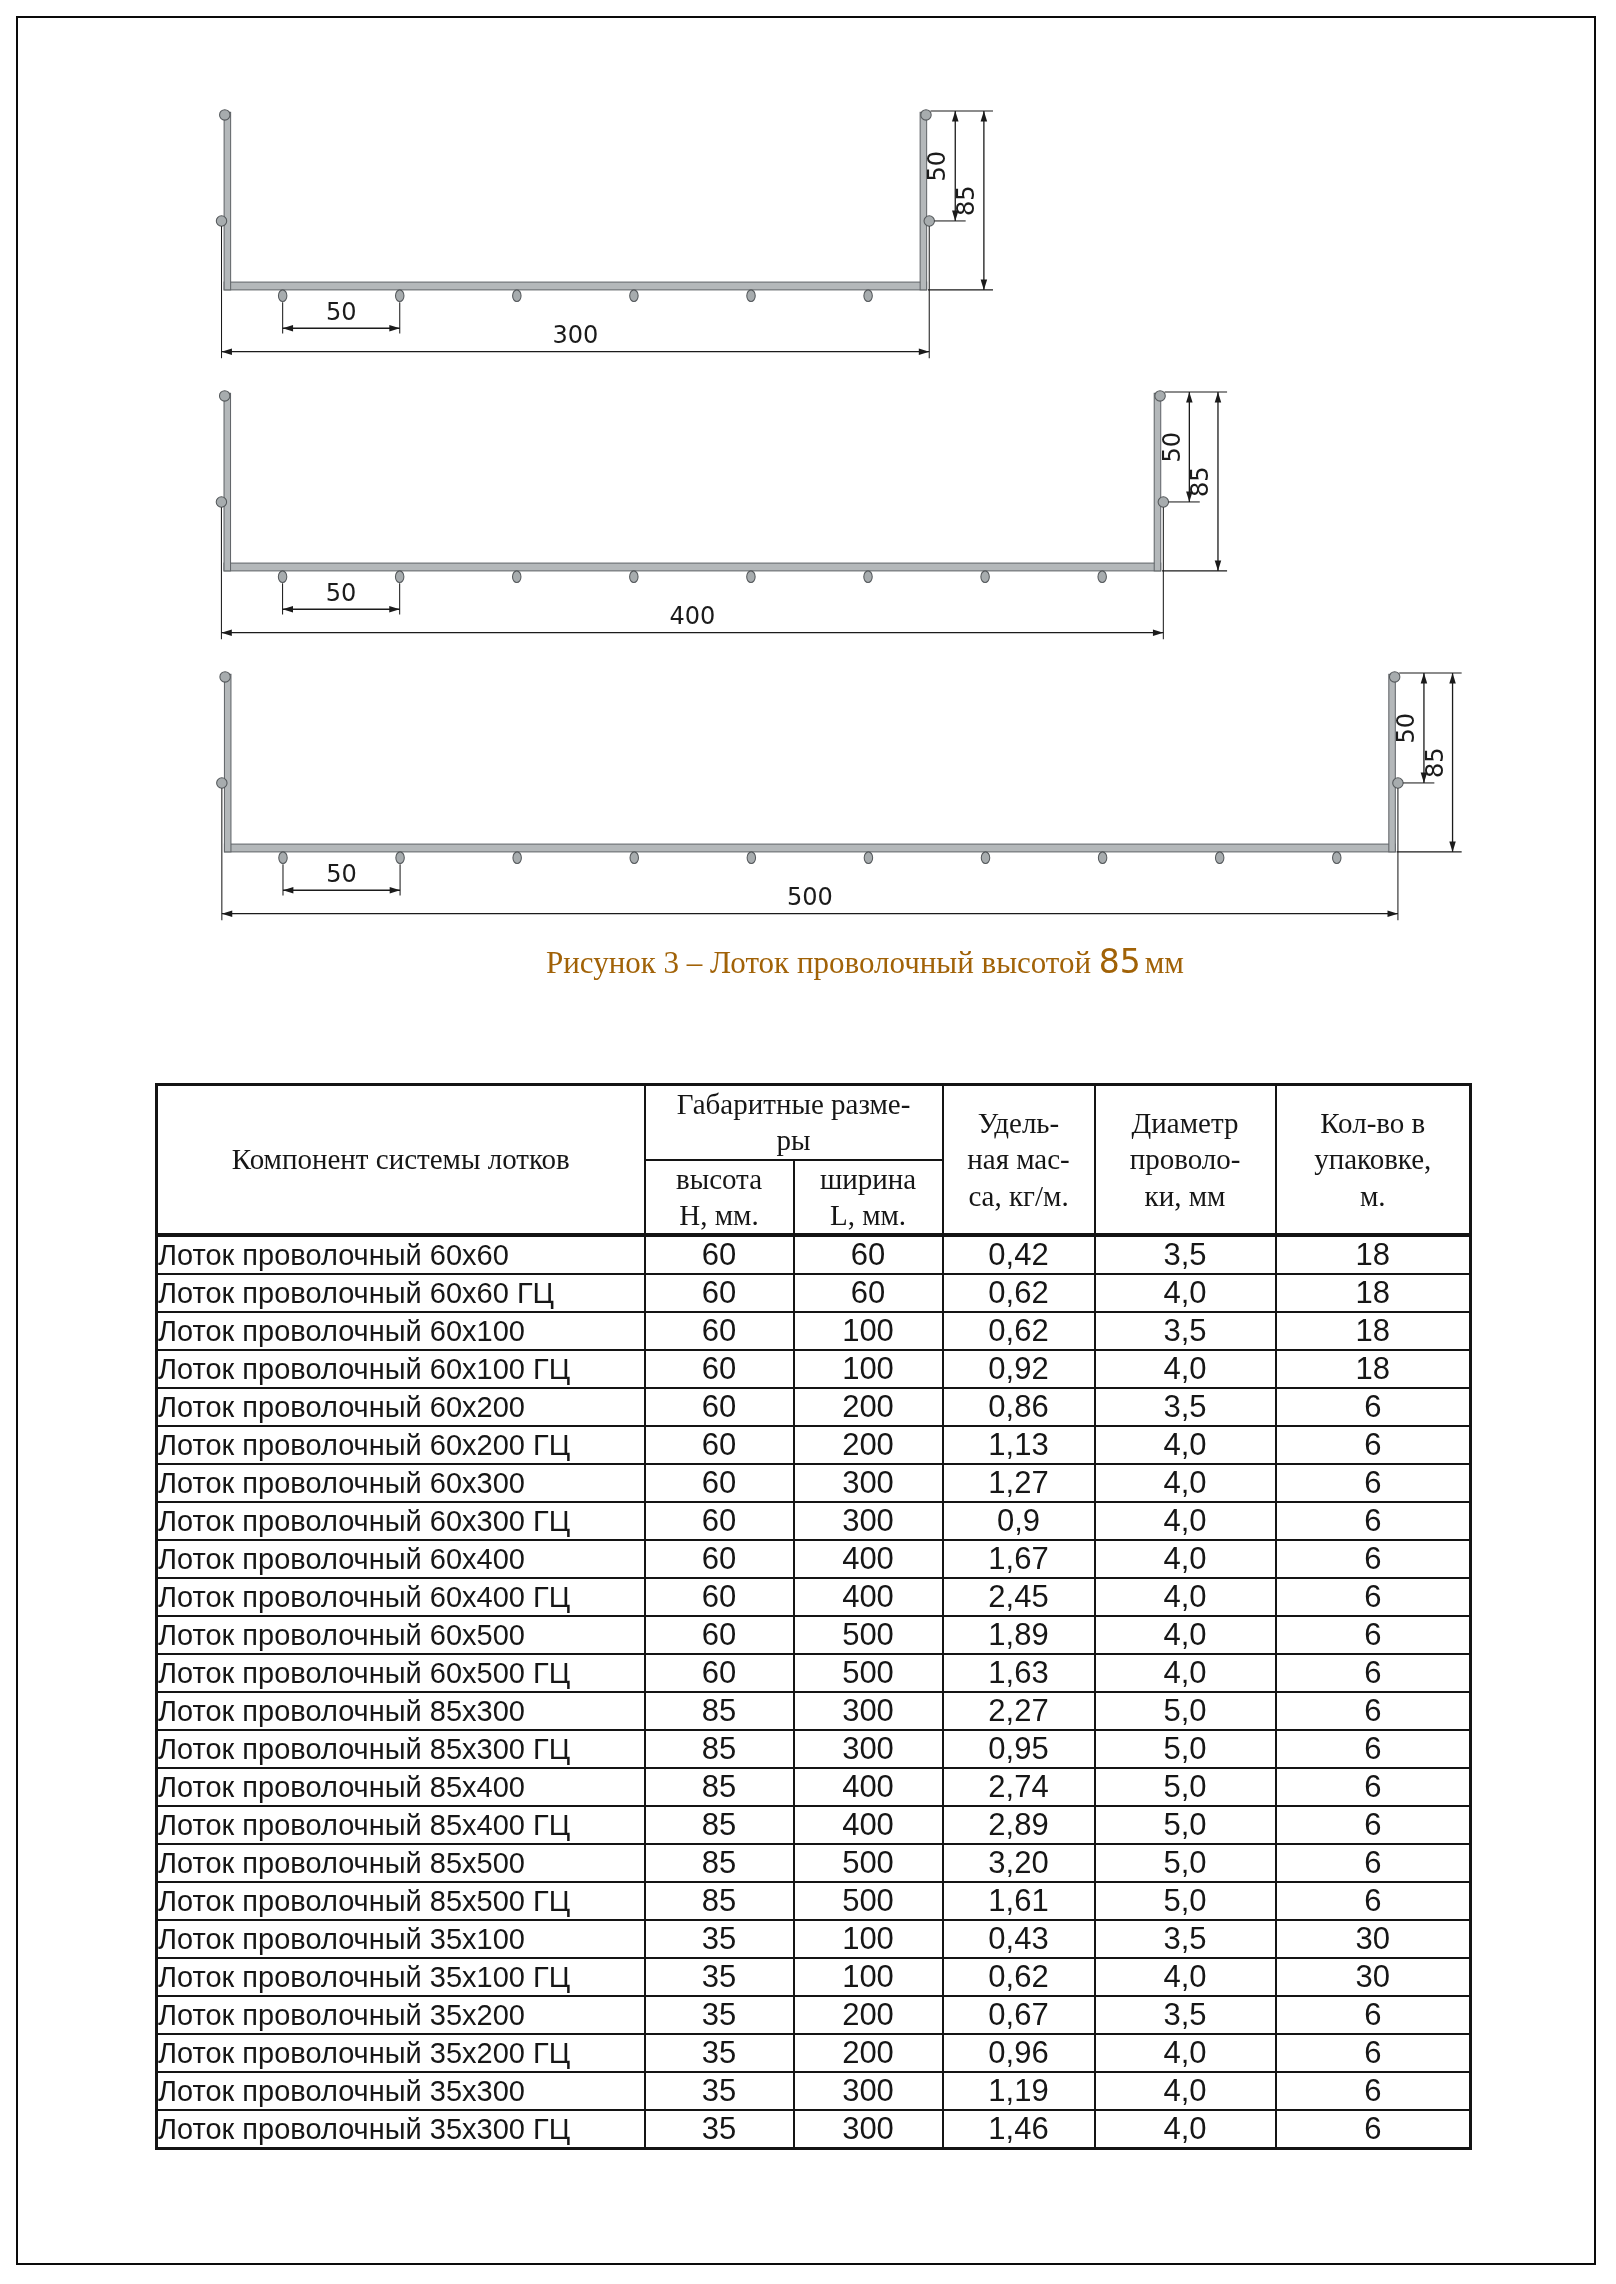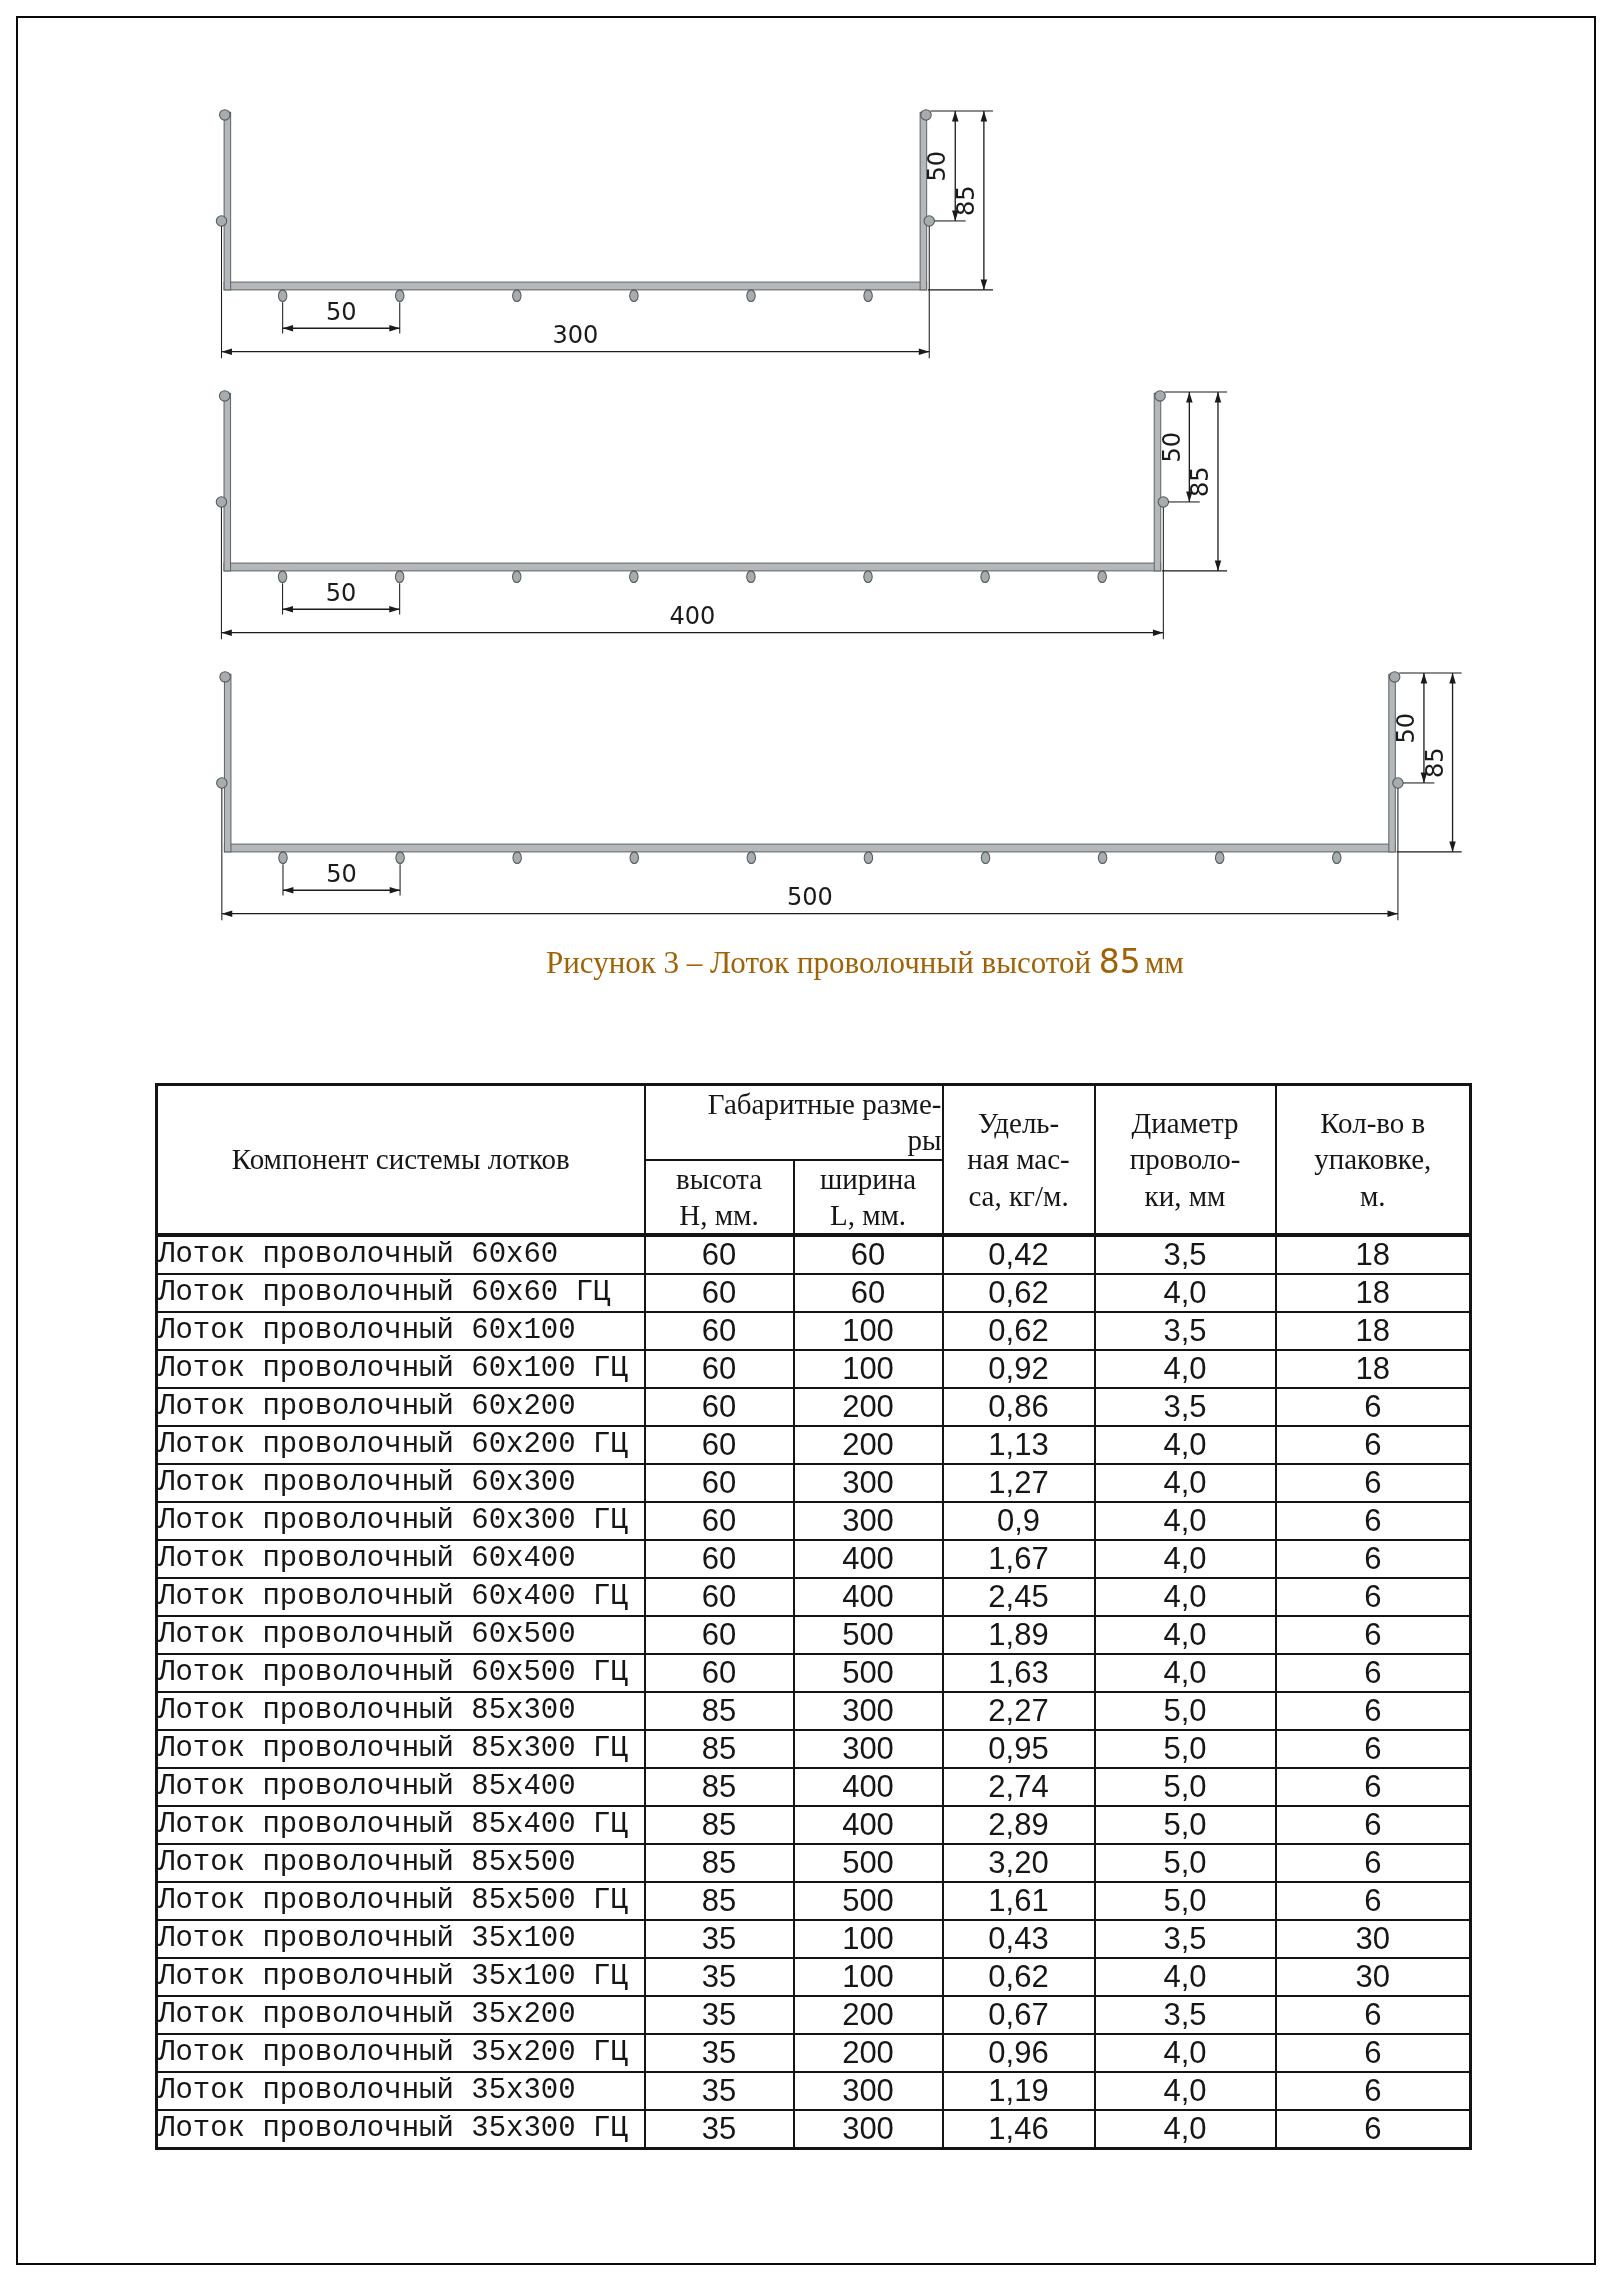--- a/index.html
+++ b/index.html
@@ -16,25 +16,25 @@
   .dim-t{font-family:"DejaVu Sans","Liberation Sans",sans-serif;font-size:37px;fill:#1b1b1b;}
   .caption{position:absolute;left:865px;top:942px;transform:translateX(-50%);
         white-space:nowrap;font-size:31px;color:#a16207;}
   .cap-num{font-family:"DejaVu Sans","Liberation Sans",sans-serif;font-size:33px;margin:0 3.9px 0 7.8px;}
   .spec-table{position:absolute;left:155px;top:1083px;width:1314px;table-layout:fixed;
         border-collapse:collapse;background:#fff;border:3.3px solid #141414;}
   .spec-table th,.spec-table td{border:2px solid #141414;border-top-width:2.6px;border-bottom-width:2.6px;
         padding:0;overflow:hidden;}
   .spec-table thead th{font-weight:normal;font-size:29px;line-height:1.25;text-align:center;
         vertical-align:middle;white-space:pre-line;border-bottom-width:4.6px;}
-  .spec-table thead th.group-th{border-bottom-width:2.6px;text-align:right;}
+  .spec-table thead th.group-th{border-bottom-width:2.6px;}
   .spec-table thead tr.h1{height:73px;}
   .spec-table thead tr.h2{height:73px;}
   .spec-table tbody td{height:36px;}
-  .td-label{font-family:Liberation Mono, monospace;font-size:29px;line-height:36px;
+  .td-label{font-family:Liberation Sans, sans-serif;font-size:29px;line-height:36px;
         text-align:left;padding-left:10.4px;white-space:nowrap;}
   .td-num{font-family:"Liberation Sans","DejaVu Sans",sans-serif;font-size:31px;line-height:36px;
         text-align:center;}
 </style>
 </head>
 <body>
 
 <div class="page">
   <div class="page-border"></div>
 

